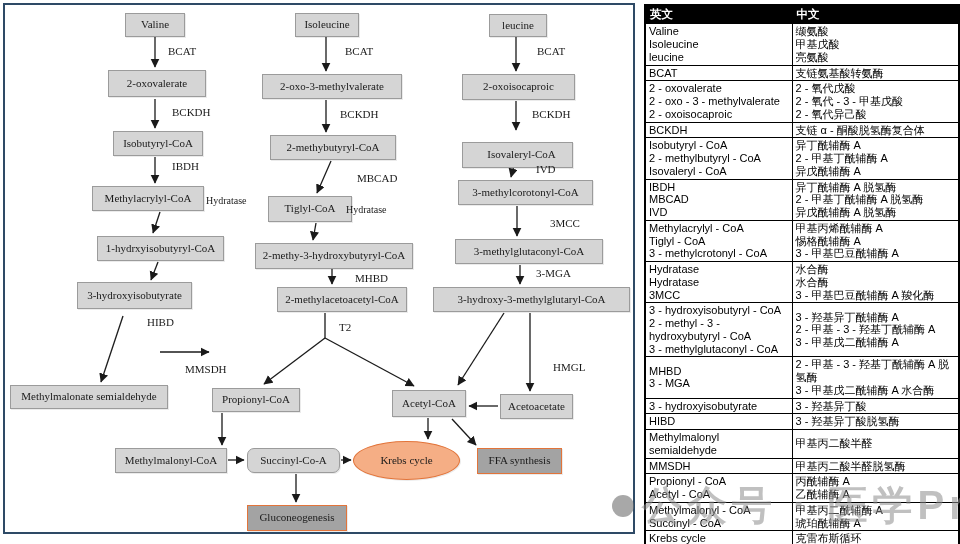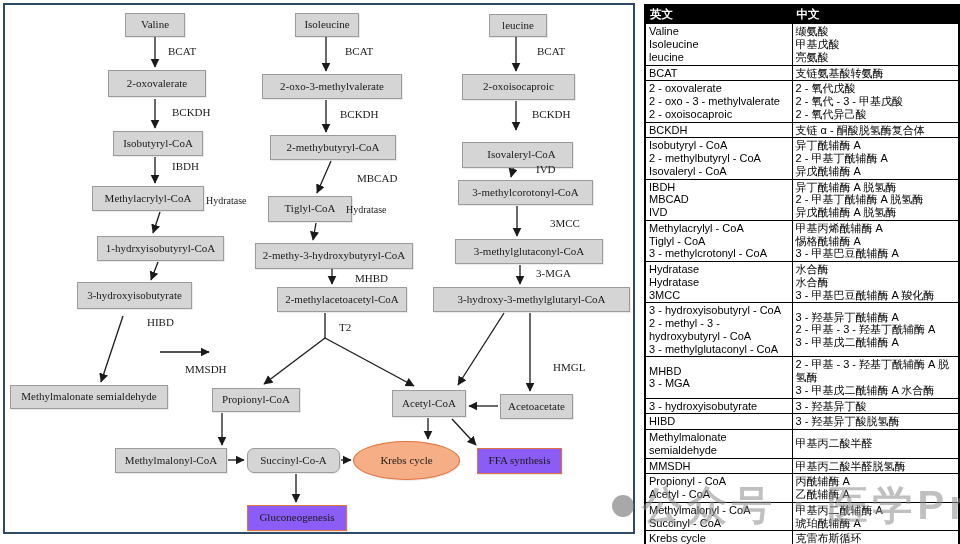--- a/index.html
+++ b/index.html
@@ -14,21 +14,21 @@
     border:2px solid #2e4a66;background:#ffffff;box-sizing:border-box;
   }
   .arrows{position:absolute;left:0;top:0;width:642px;height:544px;}
   .node{
     position:absolute;box-sizing:border-box;
     background:#d5d5d5;border:1px solid #9b9b9b;
     color:#1a1a1a;font-family:"Liberation Serif","DejaVu Serif",serif;
     font-size:11px;text-align:center;display:flex;align-items:center;justify-content:center;
     line-height:1.05;box-shadow:1px 1px 0 rgba(0,0,0,0.08);
   }
-  .node.hl{background:#8b5cf6;border:1.5px solid #e2743a;}
+  .node.hl{background:#a3a3a3;border:1.5px solid #e2743a;}
   .node.ellipse{border-radius:50%;background:#f5ae85;border:1.5px solid #e2743a;}
   .enz{
     position:absolute;color:#1a1a1a;
     font-family:"Liberation Serif","DejaVu Serif",serif;font-size:11px;line-height:1;
     white-space:nowrap;
   }
   .enz.small{font-size:10px;}
   
   .xtable{
     position:absolute;left:644px;top:4px;width:314px;height:534px;
@@ -241,21 +241,21 @@
       </tr>
     <tr>
         <td>3 - hydroxyisobutyrate</td>
         <td>3 - 羟基异丁酸</td>
       </tr>
     <tr>
         <td>HIBD</td>
         <td>3 - 羟基异丁酸脱氢酶</td>
       </tr>
     <tr>
-        <td>Methylmalonate
+        <td>Methylmalonyl
 semialdehyde</td>
         <td>甲基丙二酸半醛</td>
       </tr>
     <tr>
         <td>MMSDH</td>
         <td>甲基丙二酸半醛脱氢酶</td>
       </tr>
     <tr>
         <td>Propionyl - CoA
 Acetyl - CoA</td>

